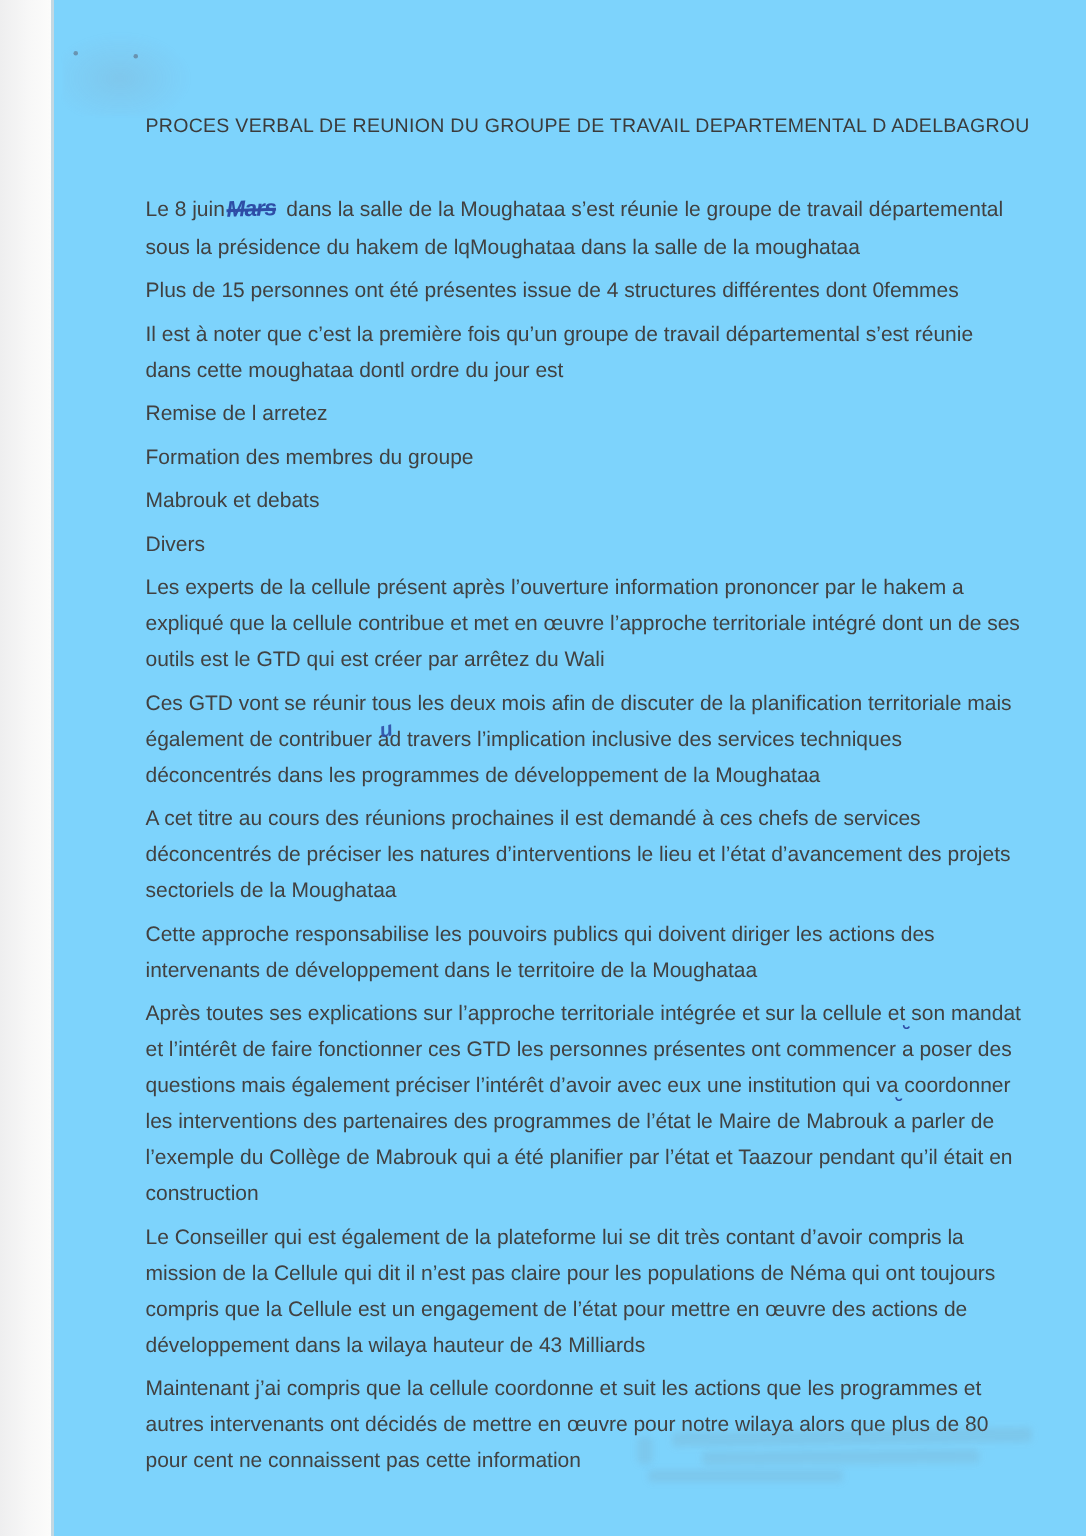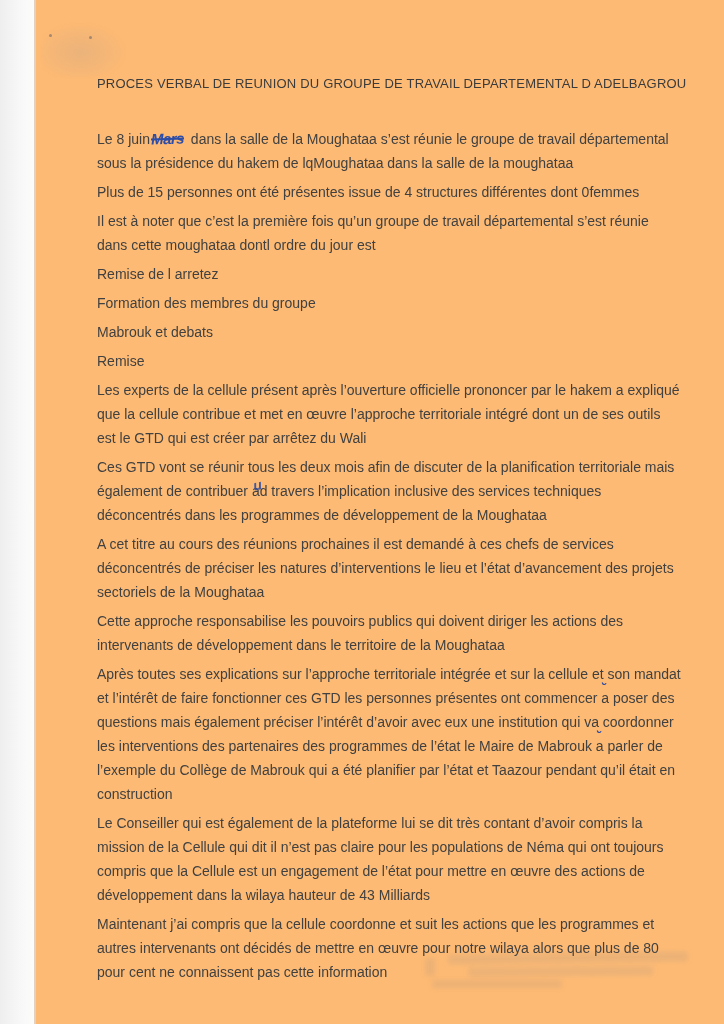--- a/index.html
+++ b/index.html
@@ -2,21 +2,21 @@
 <html><head>
 <meta charset="utf-8">
 <style>
   * { box-sizing: border-box; }
   html, body { margin: 0; padding: 0; background: #e8e8e8; }
   .page {
     position: relative;
     width: 724px;
     height: 1024px;
     margin: 0 auto;
-    background: #fdba74;
+    background: #7dd3fc;
     overflow: hidden;
     font-family: "Liberation Sans", sans-serif;
     color: #414141;
   }
   
   .edge-strip {
     position: absolute; left: 0; top: 0; width: 34px; height: 100%;
     background: linear-gradient(to right, #eeeeef 0%, #f7f7f7 55%, #fcfcfb 100%);
   }
   .edge-line {
@@ -81,22 +81,22 @@
 
   <div class="content">
     <h1 class="title">PROCES VERBAL DE REUNION DU GROUPE DE TRAVAIL DEPARTEMENTAL D ADELBAGROU</h1>
     <div id="paragraphs">
         <p class="para">Le 8 juin<span class="pen pen-strike">Mars</span> dans la salle de la Moughataa  s’est réunie le groupe de travail départemental sous la présidence du hakem de lqMoughataa dans la salle de la moughataa</p>
         <p class="para">Plus de 15 personnes ont été présentes issue de 4 structures différentes dont 0femmes</p>
         <p class="para">Il est à noter que c’est la première fois qu’un groupe de travail départemental s’est réunie dans cette moughataa dontl ordre du jour est</p>
         <p class="para">Remise de l arretez</p>
         <p class="para">Formation des membres du groupe</p>
         <p class="para">Mabrouk et debats</p>
-        <p class="para">Remise</p>
-        <p class="para">Les experts de la cellule présent après l’ouverture officielle prononcer par le hakem a expliqué que la cellule contribue et met en œuvre l’approche territoriale intégré dont un de ses outils est le GTD qui est créer par arrêtez du Wali</p>
+        <p class="para">Divers</p>
+        <p class="para">Les experts de la cellule présent après l’ouverture information prononcer par le hakem a expliqué que la cellule contribue et met en œuvre l’approche territoriale intégré dont un de ses outils est le GTD qui est créer par arrêtez du Wali</p>
         <p class="para">Ces GTD vont se réunir tous les deux mois afin de discuter de la planification territoriale mais également de contribuer <span class="pen-host"><span>ad</span><span class="pen mark-over">u</span></span> travers l’implication inclusive des services techniques déconcentrés dans les programmes de développement de la Moughataa</p>
         <p class="para">A cet titre au cours des réunions prochaines il est demandé à ces chefs de services déconcentrés de préciser les natures d’interventions le lieu et l’état d’avancement des projets sectoriels de la Moughataa</p>
         <p class="para">Cette approche responsabilise les pouvoirs publics qui doivent diriger les actions des intervenants de développement dans le territoire de la Moughataa</p>
         <p class="para">Après toutes ses explications sur l’approche territoriale intégrée et sur la cellule et son mandat et l’intérêt de faire fonctionner ces GTD les personnes présentes ont commencer <span class="pen-host"><span>a</span><span class="pen mark-accent">˘</span></span> poser des questions mais également préciser l’intérêt d’avoir avec eux une institution qui va coordonner les interventions des partenaires des programmes de l’état le Maire de Mabrouk <span class="pen-host"><span>a</span><span class="pen mark-accent">˘</span></span> parler de l’exemple du Collège de Mabrouk qui a été planifier par l’état et Taazour pendant qu’il était en construction</p>
         <p class="para">Le Conseiller qui est également de la plateforme lui se dit très contant d’avoir compris la mission de la Cellule qui dit il n’est pas claire pour les populations de Néma qui ont toujours compris que la Cellule est un engagement de l’état pour mettre en œuvre des actions de développement dans la wilaya hauteur de 43 Milliards</p>
         <p class="para">Maintenant j’ai compris que la cellule coordonne et suit les actions que les programmes et autres intervenants ont décidés de mettre en œuvre pour notre wilaya alors que plus de 80 pour cent ne connaissent pas cette information</p>
       </div>
   </div>
 
   <div class="ghost g1"></div>

